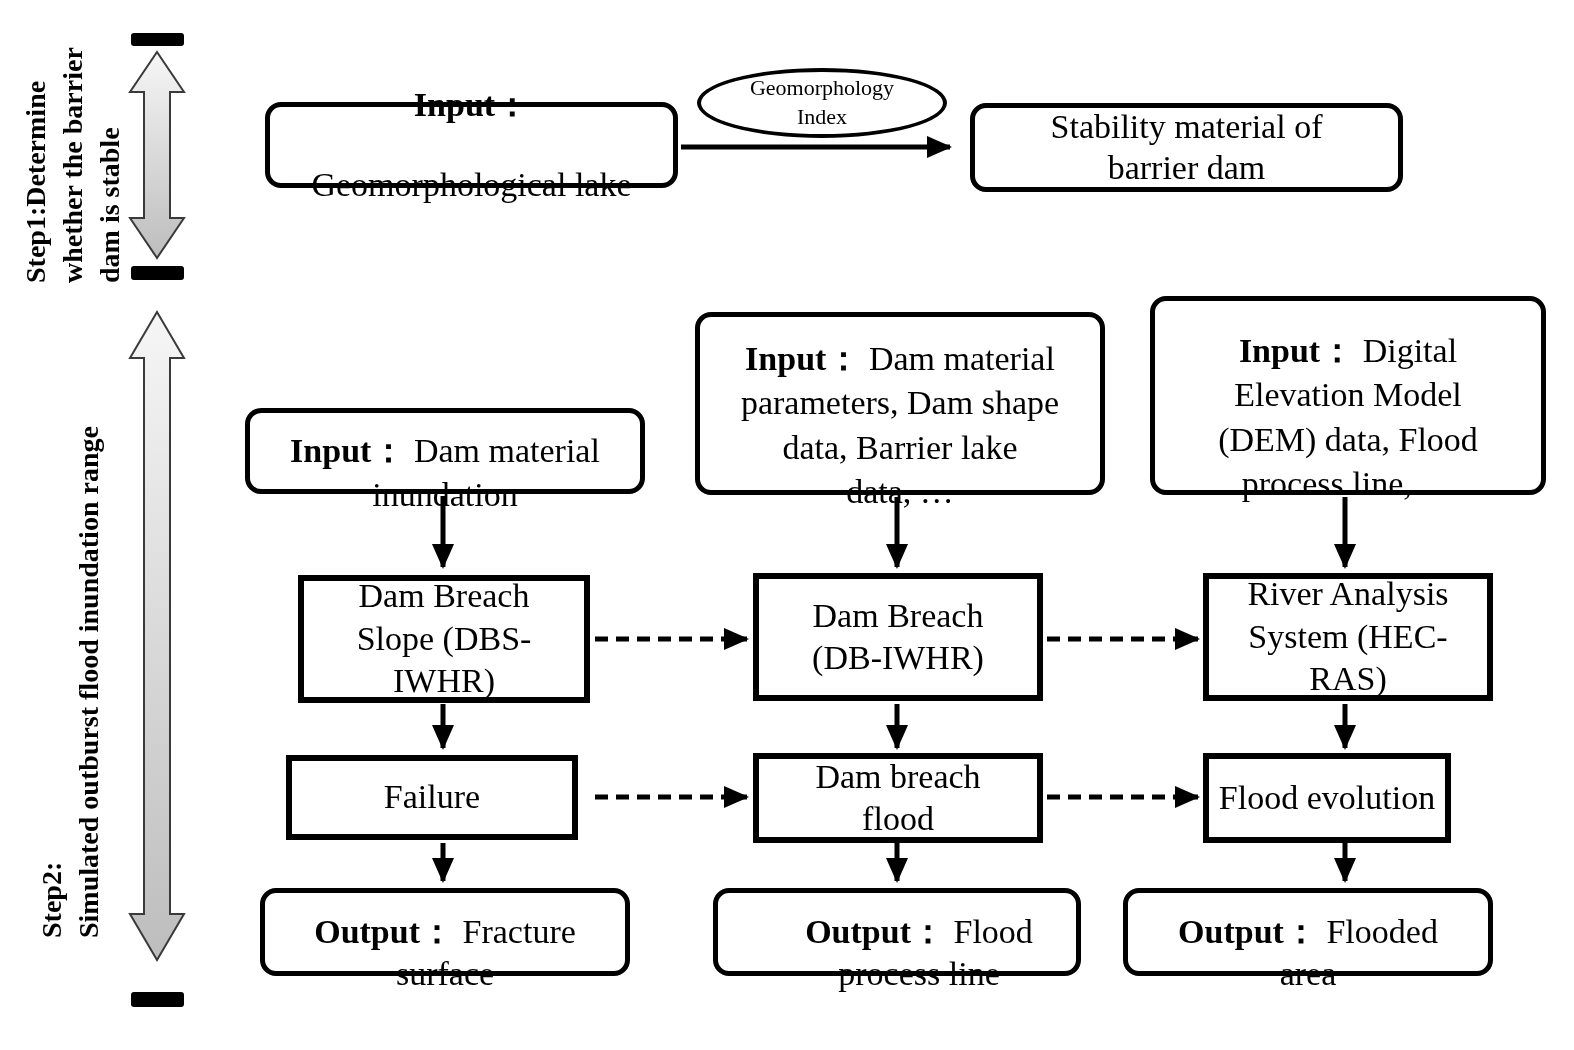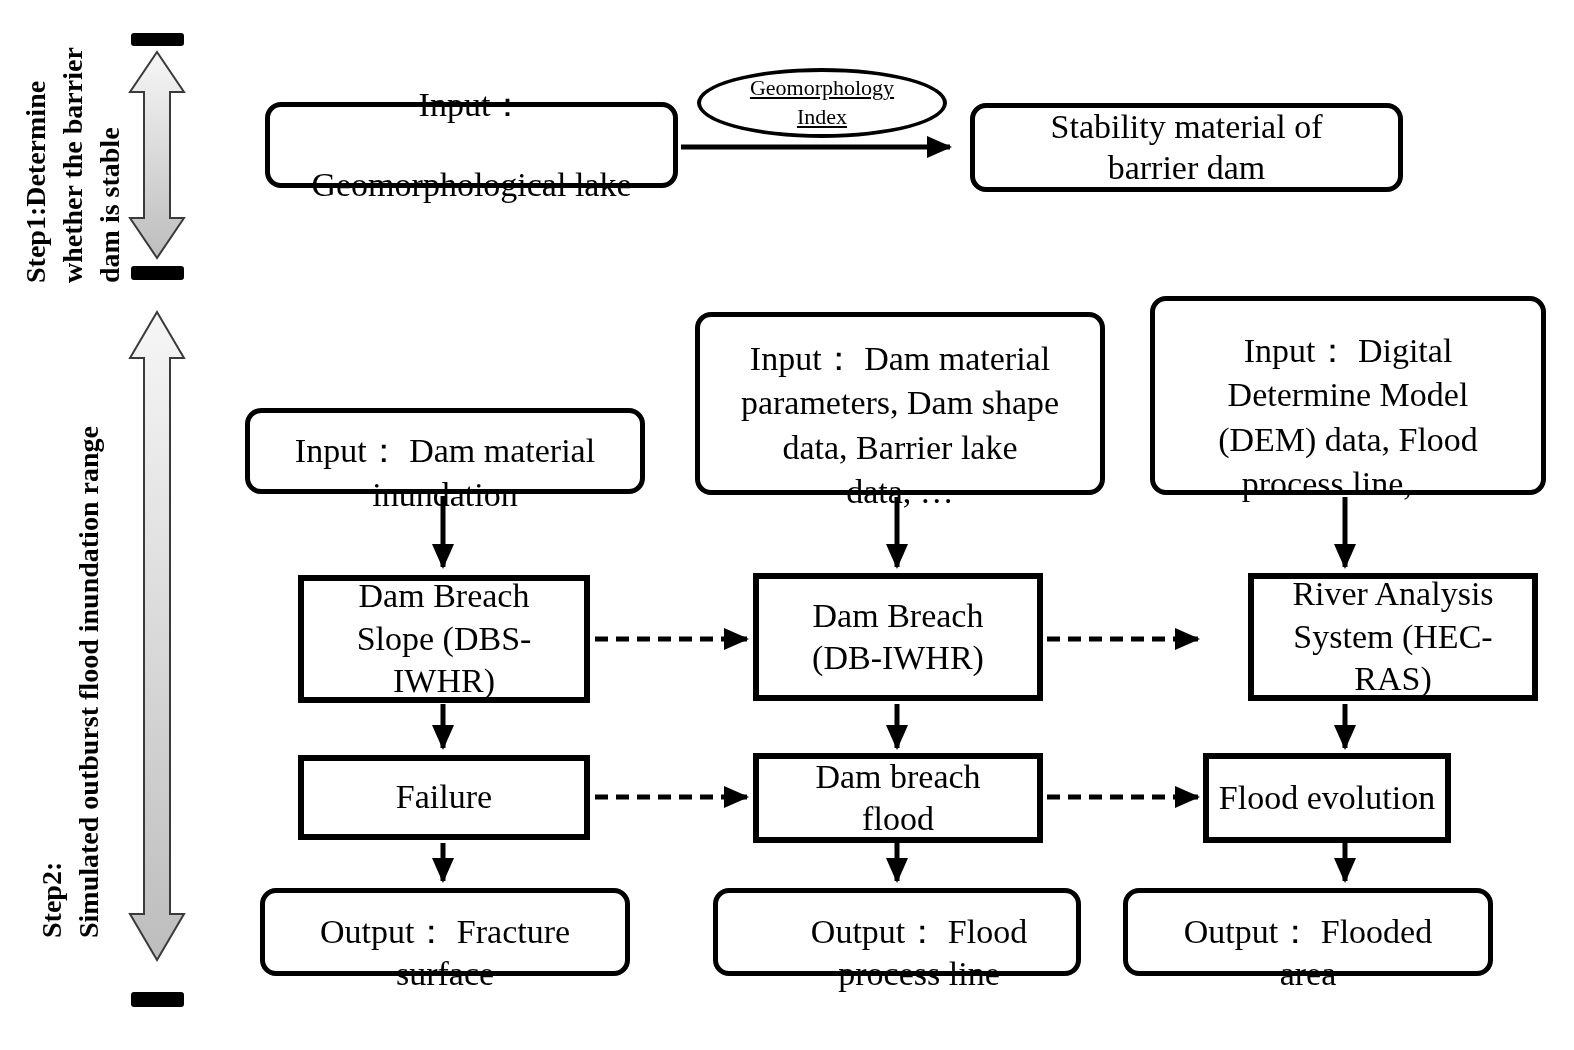--- a/index.html
+++ b/index.html
@@ -25,21 +25,21 @@
     display: flex;
     align-items: center;
     justify-content: center;
     box-sizing: border-box;
     font-size: 34px;
     line-height: 1.25;
     text-align: center;
   }
   .rounded { border-width: 5px; border-radius: 16px; }
   .inner { white-space: pre-line; width: 100%; text-align: center; padding: 0 6px; }
-  .lbl { font-weight: normal; }
+  .lbl { font-weight: bold; }
   .step1-size { line-height: 1.18; }
   .in-size  { line-height: 1.31; }
   .ellipse {
     position: absolute;
     border: 4px solid #000;
     border-radius: 50%;
     background: #fff;
     display: flex;
     align-items: center;
     justify-content: center;
@@ -108,21 +108,21 @@
   <div class="vlabel" style="left:-218px; top:610px; width:580px; height:76px;">Step2:
 Simulated outburst flood inundation range</div>
 
   <div class="box rounded step1-size" style="left:265px; top:102px; width:413px; height:86px;">
     <div class="inner">
       <div class="lbl">Input：</div>
       <div>Geomorphological lake</div>
     </div>
   </div>
 
-  <div class="ellipse" style="left:697px; top:68px; width:250px; height:70px;text-decoration:underline;">
+  <div class="ellipse" style="left:697px; top:68px; width:250px; height:70px;">
     <div class="inner">Geomorphology
 Index</div>
   </div>
 
   <div class="box rounded step1-size" style="left:970px; top:103px; width:433px; height:89px;">
     <div class="inner">Stability material of
 barrier dam</div>
   </div>
 
   <div class="box rounded in-size" style="left:245px; top:408px; width:400px; height:86px;">
@@ -137,42 +137,42 @@
       <span class="lbl">Input：</span><span> Dam material
 parameters, Dam shape
 data, Barrier lake
 data, …</span>
     </div>
   </div>
 
   <div class="box rounded in-size" style="left:1150px; top:296px; width:396px; height:199px;">
     <div class="inner">
       <span class="lbl">Input：</span><span> Digital
-Determine Model
+Elevation Model
 (DEM) data, Flood
 process line, …</span>
     </div>
   </div>
 
   <div class="box" style="left:298px; top:575px; width:292px; height:128px;">
     <div class="inner">Dam Breach
 Slope (DBS-
 IWHR)</div>
   </div>
   <div class="box" style="left:753px; top:573px; width:290px; height:128px;">
     <div class="inner">Dam Breach
 (DB-IWHR)</div>
   </div>
-  <div class="box" style="left:1203px; top:573px; width:290px; height:128px;margin-left:45px;">
+  <div class="box" style="left:1203px; top:573px; width:290px; height:128px;">
     <div class="inner">River Analysis
 System (HEC-
 RAS)</div>
   </div>
 
-  <div class="box" style="left:298px; top:755px; width:292px; height:85px;">
+  <div class="box" style="left:286px; top:755px; width:292px; height:85px;">
     <div class="inner">Failure</div>
   </div>
   <div class="box" style="left:753px; top:753px; width:290px; height:90px;">
     <div class="inner">Dam breach
 flood</div>
   </div>
   <div class="box" style="left:1203px; top:753px; width:248px; height:90px;">
     <div class="inner">Flood evolution</div>
   </div>
 

